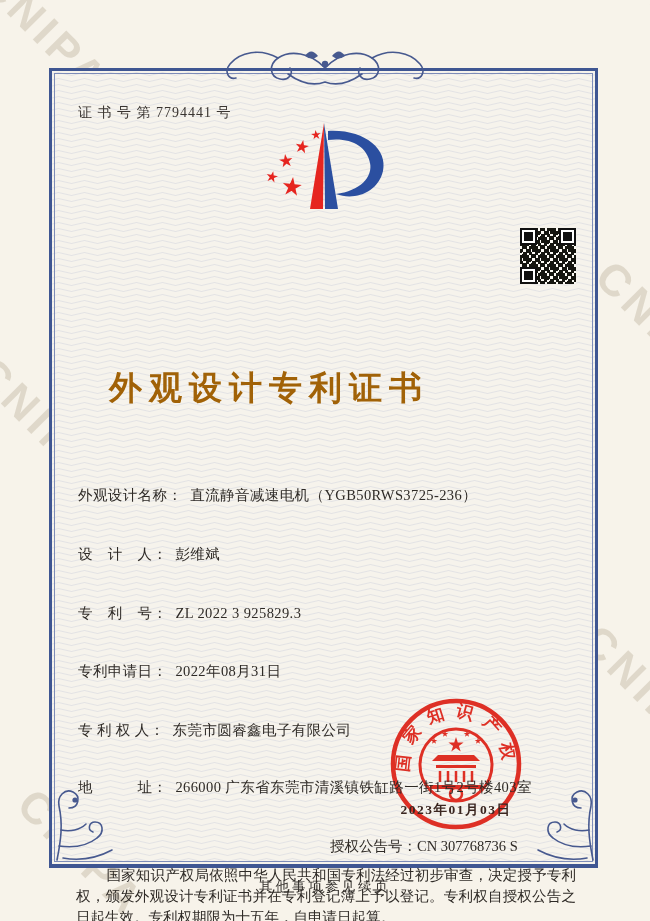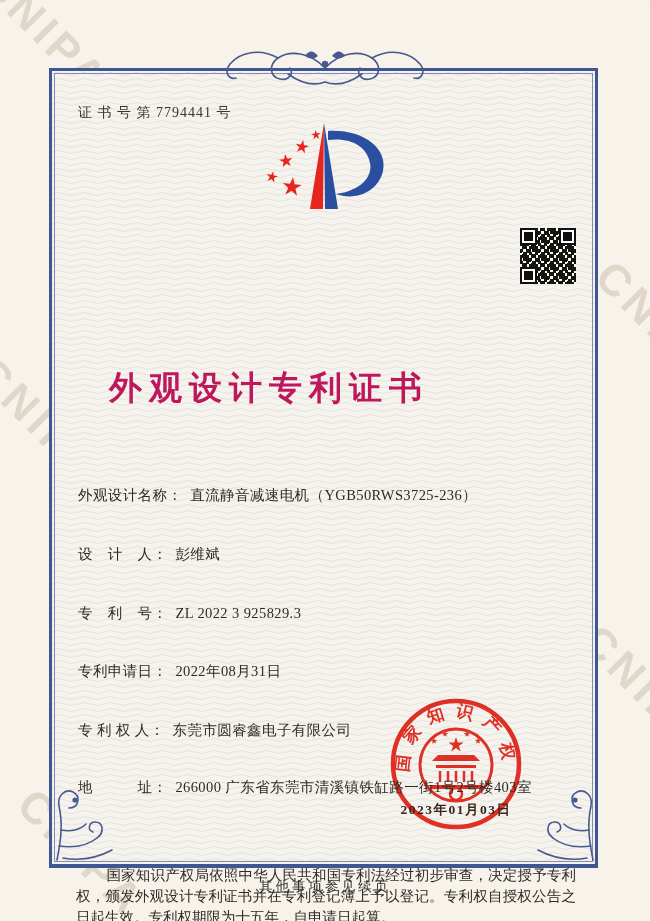--- a/index.html
+++ b/index.html
@@ -31,21 +31,21 @@
   .cert-no{position:absolute;left:78px;top:104px;font-size:14px;letter-spacing:1px;color:#3a3531;}
   .logo{position:absolute;left:252px;top:101px;width:148px;height:94px;}
   .qr{position:absolute;left:520px;top:112px;width:56px;height:56px;background:
       repeating-conic-gradient(#15150f 0% 25%,rgba(0,0,0,0) 25% 50%) 0px 0px / 6px 6px,
       repeating-conic-gradient(#15150f 0% 25%,rgba(0,0,0,0) 25% 50%) 2px 3px / 9px 9px,
       #faf8f2;}
   .qr .f{position:absolute;width:13px;height:13px;border:2px solid #101010;background:#fff;}
   .qr .f::before{content:"";position:absolute;inset:2px;background:#101010;}
   .qr .f-tl{left:0;top:0;} .qr .f-tr{right:0;top:0;} .qr .f-bl{left:0;bottom:0;}
   .title{position:absolute;left:0;top:194px;width:538px;text-align:center;
-         font-size:33px;font-weight:700;letter-spacing:7px;color:#be185d;}
+         font-size:33px;font-weight:700;letter-spacing:7px;color:#a16207;}
   
   .row{position:absolute;left:78px;font-size:14.5px;letter-spacing:0.4px;white-space:nowrap;}
   .r0{top:269px;} .r1{top:309px;} .r2{top:349px;} .r3{top:388px;} .r4{top:428px;} .r5{top:466px;}
   .row .lab{margin-right:8px;}
   .grant{position:absolute;top:506px;left:78px;font-size:14.5px;white-space:nowrap;}
   .grant .g2{position:absolute;left:252px;top:0;}
   
   .paras{position:absolute;left:76px;top:534px;width:500px;font-size:14.5px;line-height:21px;
          text-align:justify;color:#2e2a26;}
   .paras p{margin:0;text-indent:2.1em;}
@@ -163,20 +163,21 @@
     <span class="lab">专利申请日：</span><span>2022年08月31日</span>
   </div>
   <div class="row r4 z">
     <span class="lab">专 利 权 人：</span><span>东莞市圆睿鑫电子有限公司</span>
   </div>
   <div class="row r5 z">
     <span class="lab">地　　　址：</span><span>266000 广东省东莞市清溪镇铁缸路一街1号2号楼403室</span>
   </div>
 
   <div class="grant z">
+    <span class="g2"><span class="lab">授权公告号：</span><span>CN 307768736 S</span></span>
   </div>
 
   
   <div class="paras z">
     <p>国家知识产权局依照中华人民共和国专利法经过初步审查，决定授予专利权，颁发外观设计专利证书并在专利登记簿上予以登记。专利权自授权公告之日起生效。专利权期限为十五年，自申请日起算。</p>
 
   </div>
 
   
   

